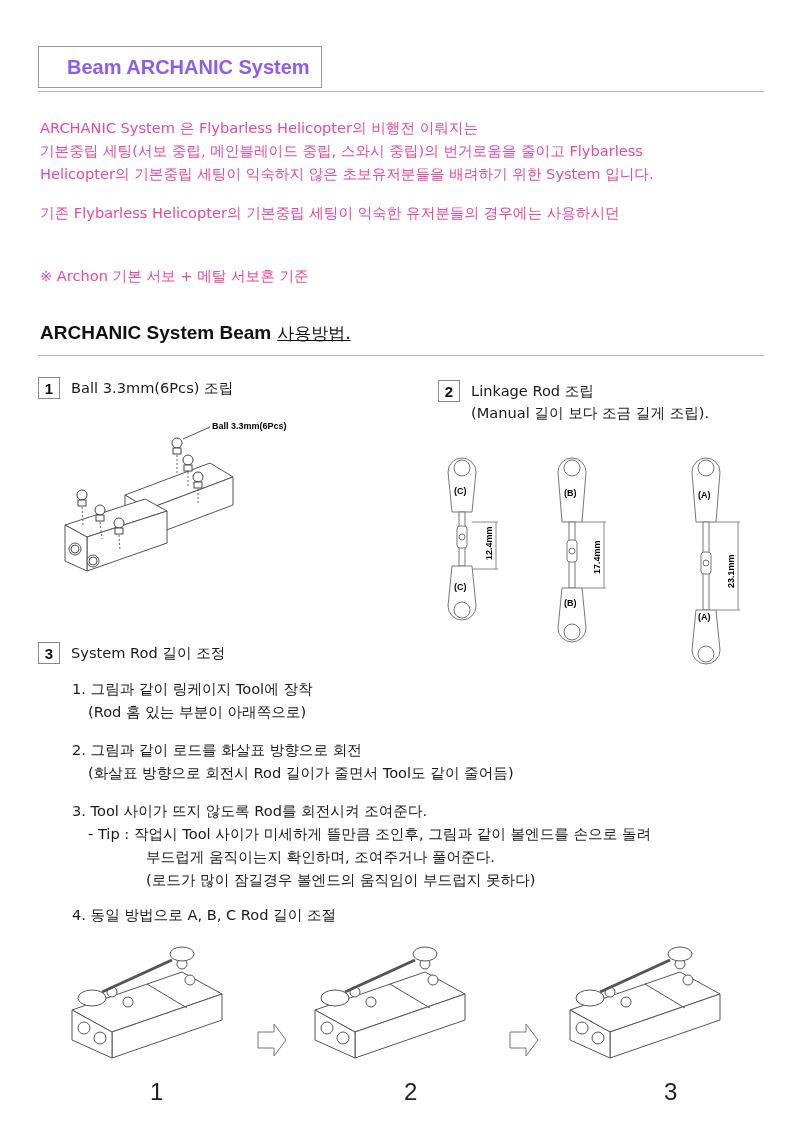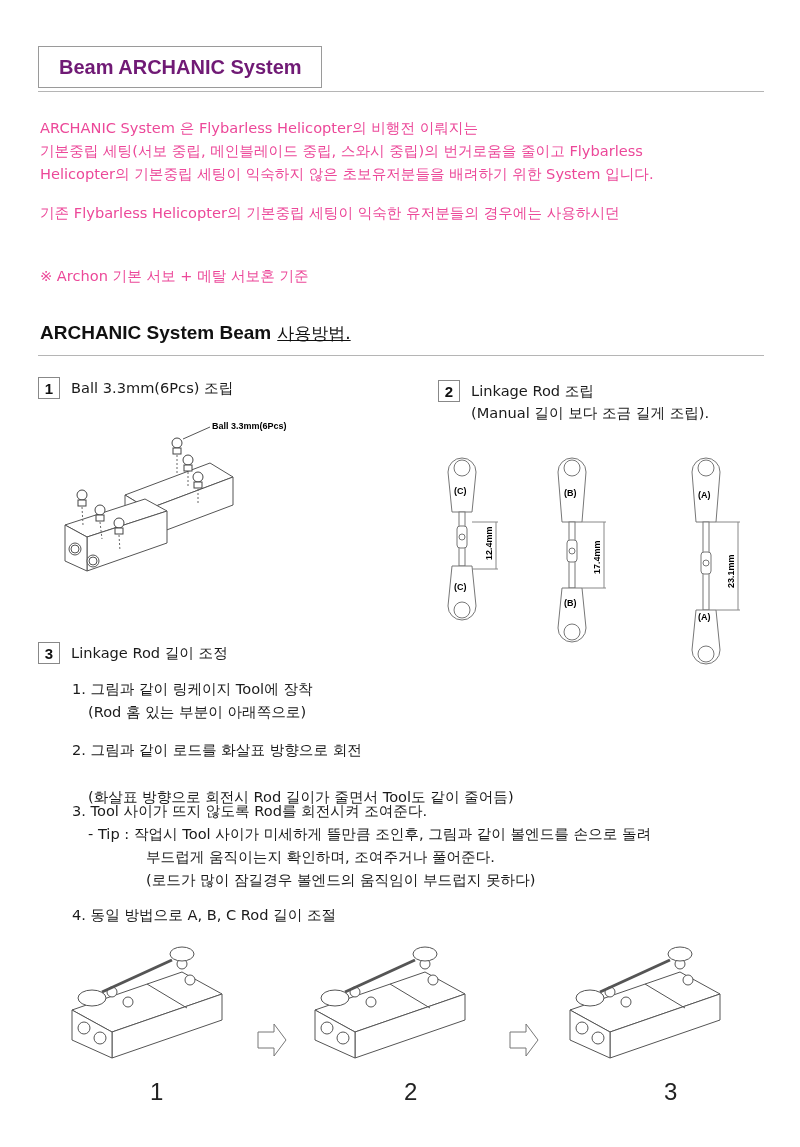--- a/index.html
+++ b/index.html
@@ -2,22 +2,22 @@
 <html><head>
   <meta charset="utf-8">
   <style>
     * { box-sizing: border-box; margin: 0; padding: 0; }
     html, body { width: 800px; height: 1147px; background: #ffffff; overflow: hidden; }
     body { position: relative; font-family: "DejaVu Sans", "Liberation Sans", sans-serif; color: #1a1a1a; }
     .abs { position: absolute; }
     .title-box {
       left: 38px; top: 46px; width: 284px; height: 42px;
       border: 1px solid #9a9a9a; background: #fff;
-      display: flex; align-items: center; padding-left: 20px;
-      font-family: "Liberation Sans", sans-serif; font-weight: bold; font-size: 20px; color: #701a75;
+      display: flex; align-items: center; padding-left: 28px;
+      font-family: "Liberation Sans", sans-serif; font-weight: bold; font-size: 20px; color: #8b5cf6;
     }
     .rule { left: 38px; width: 726px; height: 1px; background: #b5b5b5; }
     .para { left: 40px; font-size: 14.6px; line-height: 23px; color: #ec4899; white-space: nowrap; }
     .h2 {
       left: 40px; top: 322px; font-family: "Liberation Sans", sans-serif; font-weight: bold; font-size: 19px; color: #111;
     }
     .h2 .kr { font-family: "DejaVu Sans", sans-serif; font-weight: normal; font-size: 17px; margin-left: 6px; text-decoration: underline; }
     .step-num {
       width: 22px; height: 22px; border: 1px solid #888; background: #fff;
       display: flex; align-items: center; justify-content: center;
@@ -144,29 +144,29 @@
   <text class="rodlabel" x="134" y="48">(B)</text>
   <text class="rodlabel" x="134" y="158">(B)</text>
   <text class="rodlabel" x="268" y="50">(A)</text>
   <text class="rodlabel" x="268" y="172">(A)</text>
   <text class="rodlabel" transform="translate(62,112) rotate(-90)">12.4mm</text>
   <text class="rodlabel" transform="translate(170,126) rotate(-90)">17.4mm</text>
   <text class="rodlabel" transform="translate(304,140) rotate(-90)">23.1mm</text>
 </svg>
 
 <div class="abs step-num" style="left:38px; top:642px;">3</div>
-<div class="abs step-label" style="left:71px; top:642px;">Linkage Rod 길이 조정</div>
+<div class="abs step-label" style="left:71px; top:642px;">System Rod 길이 조정</div>
 
 <div class="abs item" style="top:677px;">
   <div>1. 그림과 같이 링케이지 Tool에 장착</div>
   <div style="padding-left:16px;">(Rod 홈 있는 부분이 아래쪽으로)</div>
 </div>
 <div class="abs item" style="top:738px;">
   <div>2. 그림과 같이 로드를 화살표 방향으로 회전</div>
-  <div style="padding-left:16px;margin-top:24px;">(화살표 방향으로 회전시 Rod 길이가 줄면서 Tool도 같이 줄어듬)</div>
+  <div style="padding-left:16px;">(화살표 방향으로 회전시 Rod 길이가 줄면서 Tool도 같이 줄어듬)</div>
 </div>
 <div class="abs item" style="top:799px;">
   <div>3. Tool 사이가 뜨지 않도록 Rod를 회전시켜 조여준다.</div>
   <div style="padding-left:16px;"><span>- Tip :</span> <span>작업시 Tool 사이가 미세하게 뜰만큼 조인후, 그림과 같이 볼엔드를 손으로 돌려</span></div>
   <div style="padding-left:74px;">부드럽게 움직이는지 확인하며, 조여주거나 풀어준다.</div>
   <div style="padding-left:74px;">(로드가 많이 잠길경우 볼엔드의 움직임이 부드럽지 못하다)</div>
 </div>
 <div class="abs item" style="top:903px;">4. 동일 방법으로 A, B, C Rod 길이 조절</div>
 
 <svg style="left:60px; top:940px;" width="700" height="130" viewBox="0 0 700 130">

